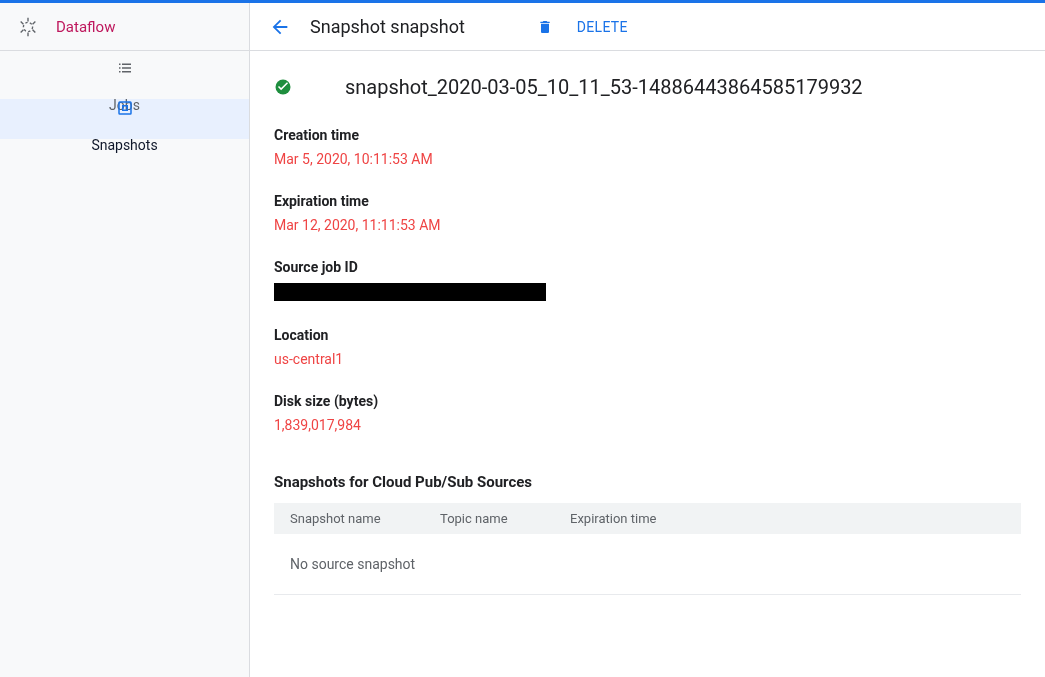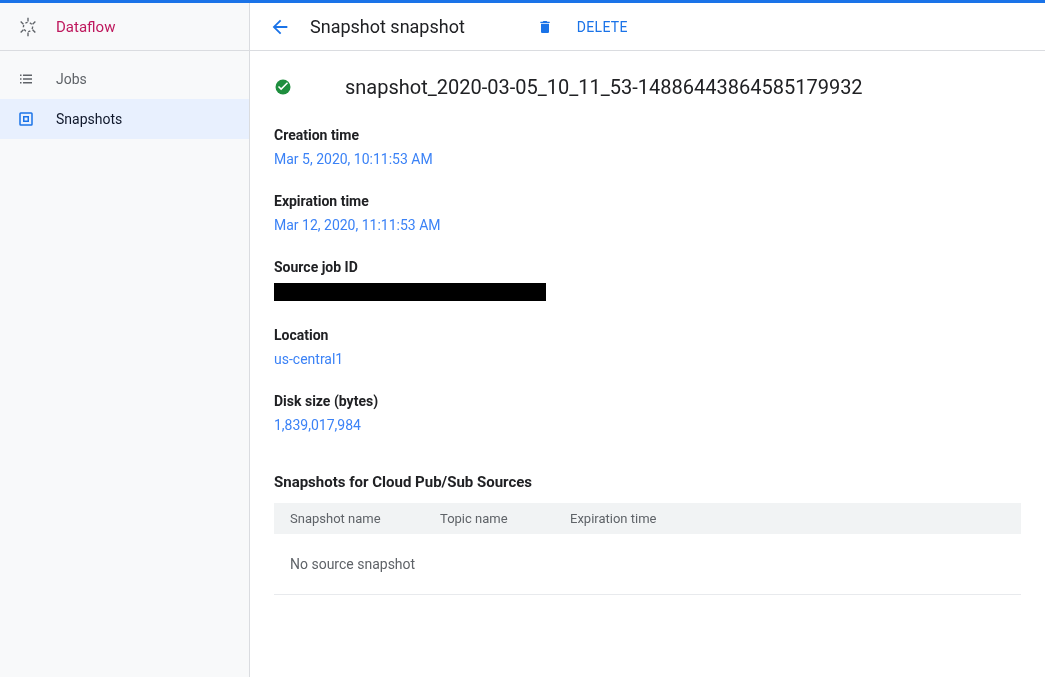--- a/index.html
+++ b/index.html
@@ -56,20 +56,21 @@
     }
     .sidebar-item {
       display: flex;
       align-items: center;
       padding: 0 16px;
       height: 40px;
       gap: 20px;
       cursor: pointer;
       font-size: 14px;
       color: #5f6368;
+      flex-direction: column;
     }
     .sidebar-item.active {
       background: #e8f0fe;
       color: #0f172a;
     }
     .sidebar-item-icon {
       width: 20px;
       height: 20px;
       display: flex;
       align-items: center;
@@ -141,21 +142,21 @@
       margin-bottom: 26px;
     }
     .detail-label {
       font-size: 14px;
       font-weight: 700;
       color: #202124;
       margin-bottom: 8px;
     }
     .detail-value {
       font-size: 14px;
-      color: #3b82f6;
+      color: #ef4444;
       font-weight: 400;
     }
     .redacted {
       background: #000;
       height: 18px;
       width: 272px;
     }
     .section-title {
       font-size: 15px;
       font-weight: 700;

